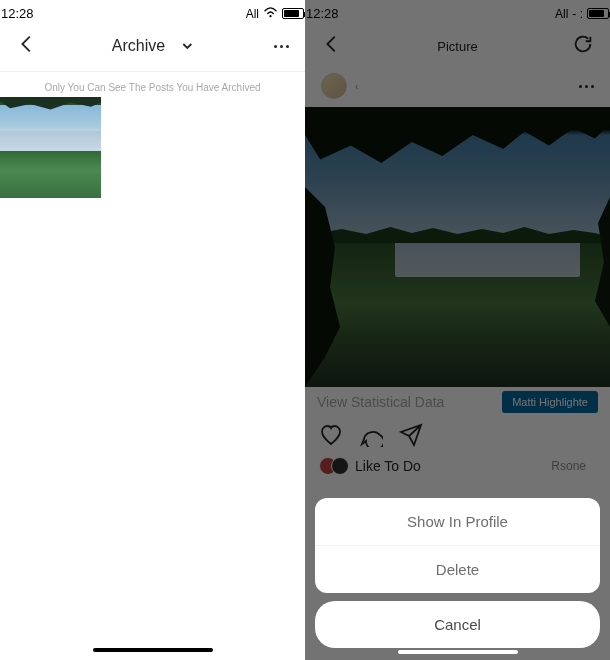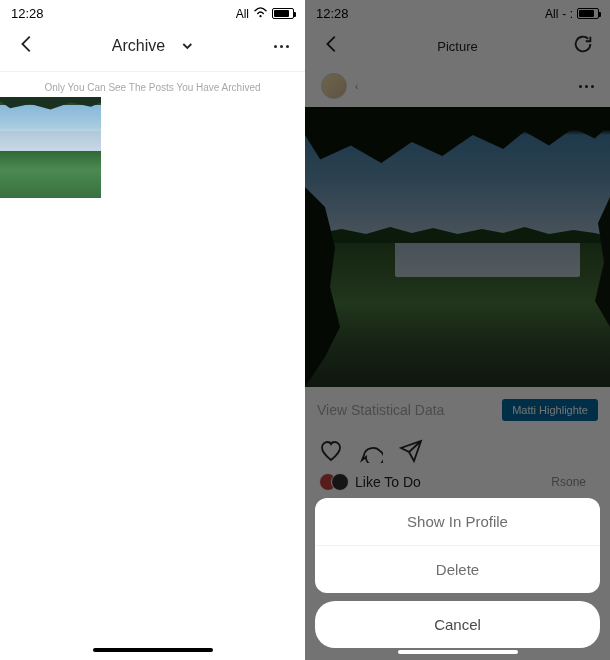--- a/index.html
+++ b/index.html
@@ -17,21 +17,21 @@
       position: relative;
       background: #fff;
     }
     .screen-right {
       background: #fff;
     }
     .status-bar {
       display: flex;
       justify-content: space-between;
       align-items: center;
-      padding: 6px 11px 2px;
+      padding: 6px 1px 2px;
       font-size: 13px;
       font-weight: 500;
       color: #000;
     }
     .status-right { display: flex; gap: 4px; align-items: center; font-size: 12px; }
     .header {
       display: flex;
       align-items: center;
       justify-content: space-between;
       padding: 10px 16px 12px;
@@ -172,21 +172,21 @@
     }
     .treeline {
       position:absolute; top:116px; left:0; right:0; height:20px;
       background: #1a3a1a;
       clip-path: polygon(0 70%, 5% 50%, 12% 30%, 20% 55%, 28% 20%, 35% 50%, 42% 25%, 50% 55%, 58% 30%, 65% 50%, 72% 20%, 80% 55%, 88% 35%, 95% 50%, 100% 70%, 100% 100%, 0 100%);
     }
 
     .stat-row {
       display: flex;
       align-items: center;
-      padding: 12px 12px;
+      padding: 4px 12px;
       gap: 8px;
     }
     .stat-link { color: #a8a8a8; font-size: 14px; flex: 1; }
     .stat-button {
       background: #0369a1;
       color: #fff;
       font-size: 11px;
       padding: 5px 10px;
       border-radius: 3px;
       border: none;

